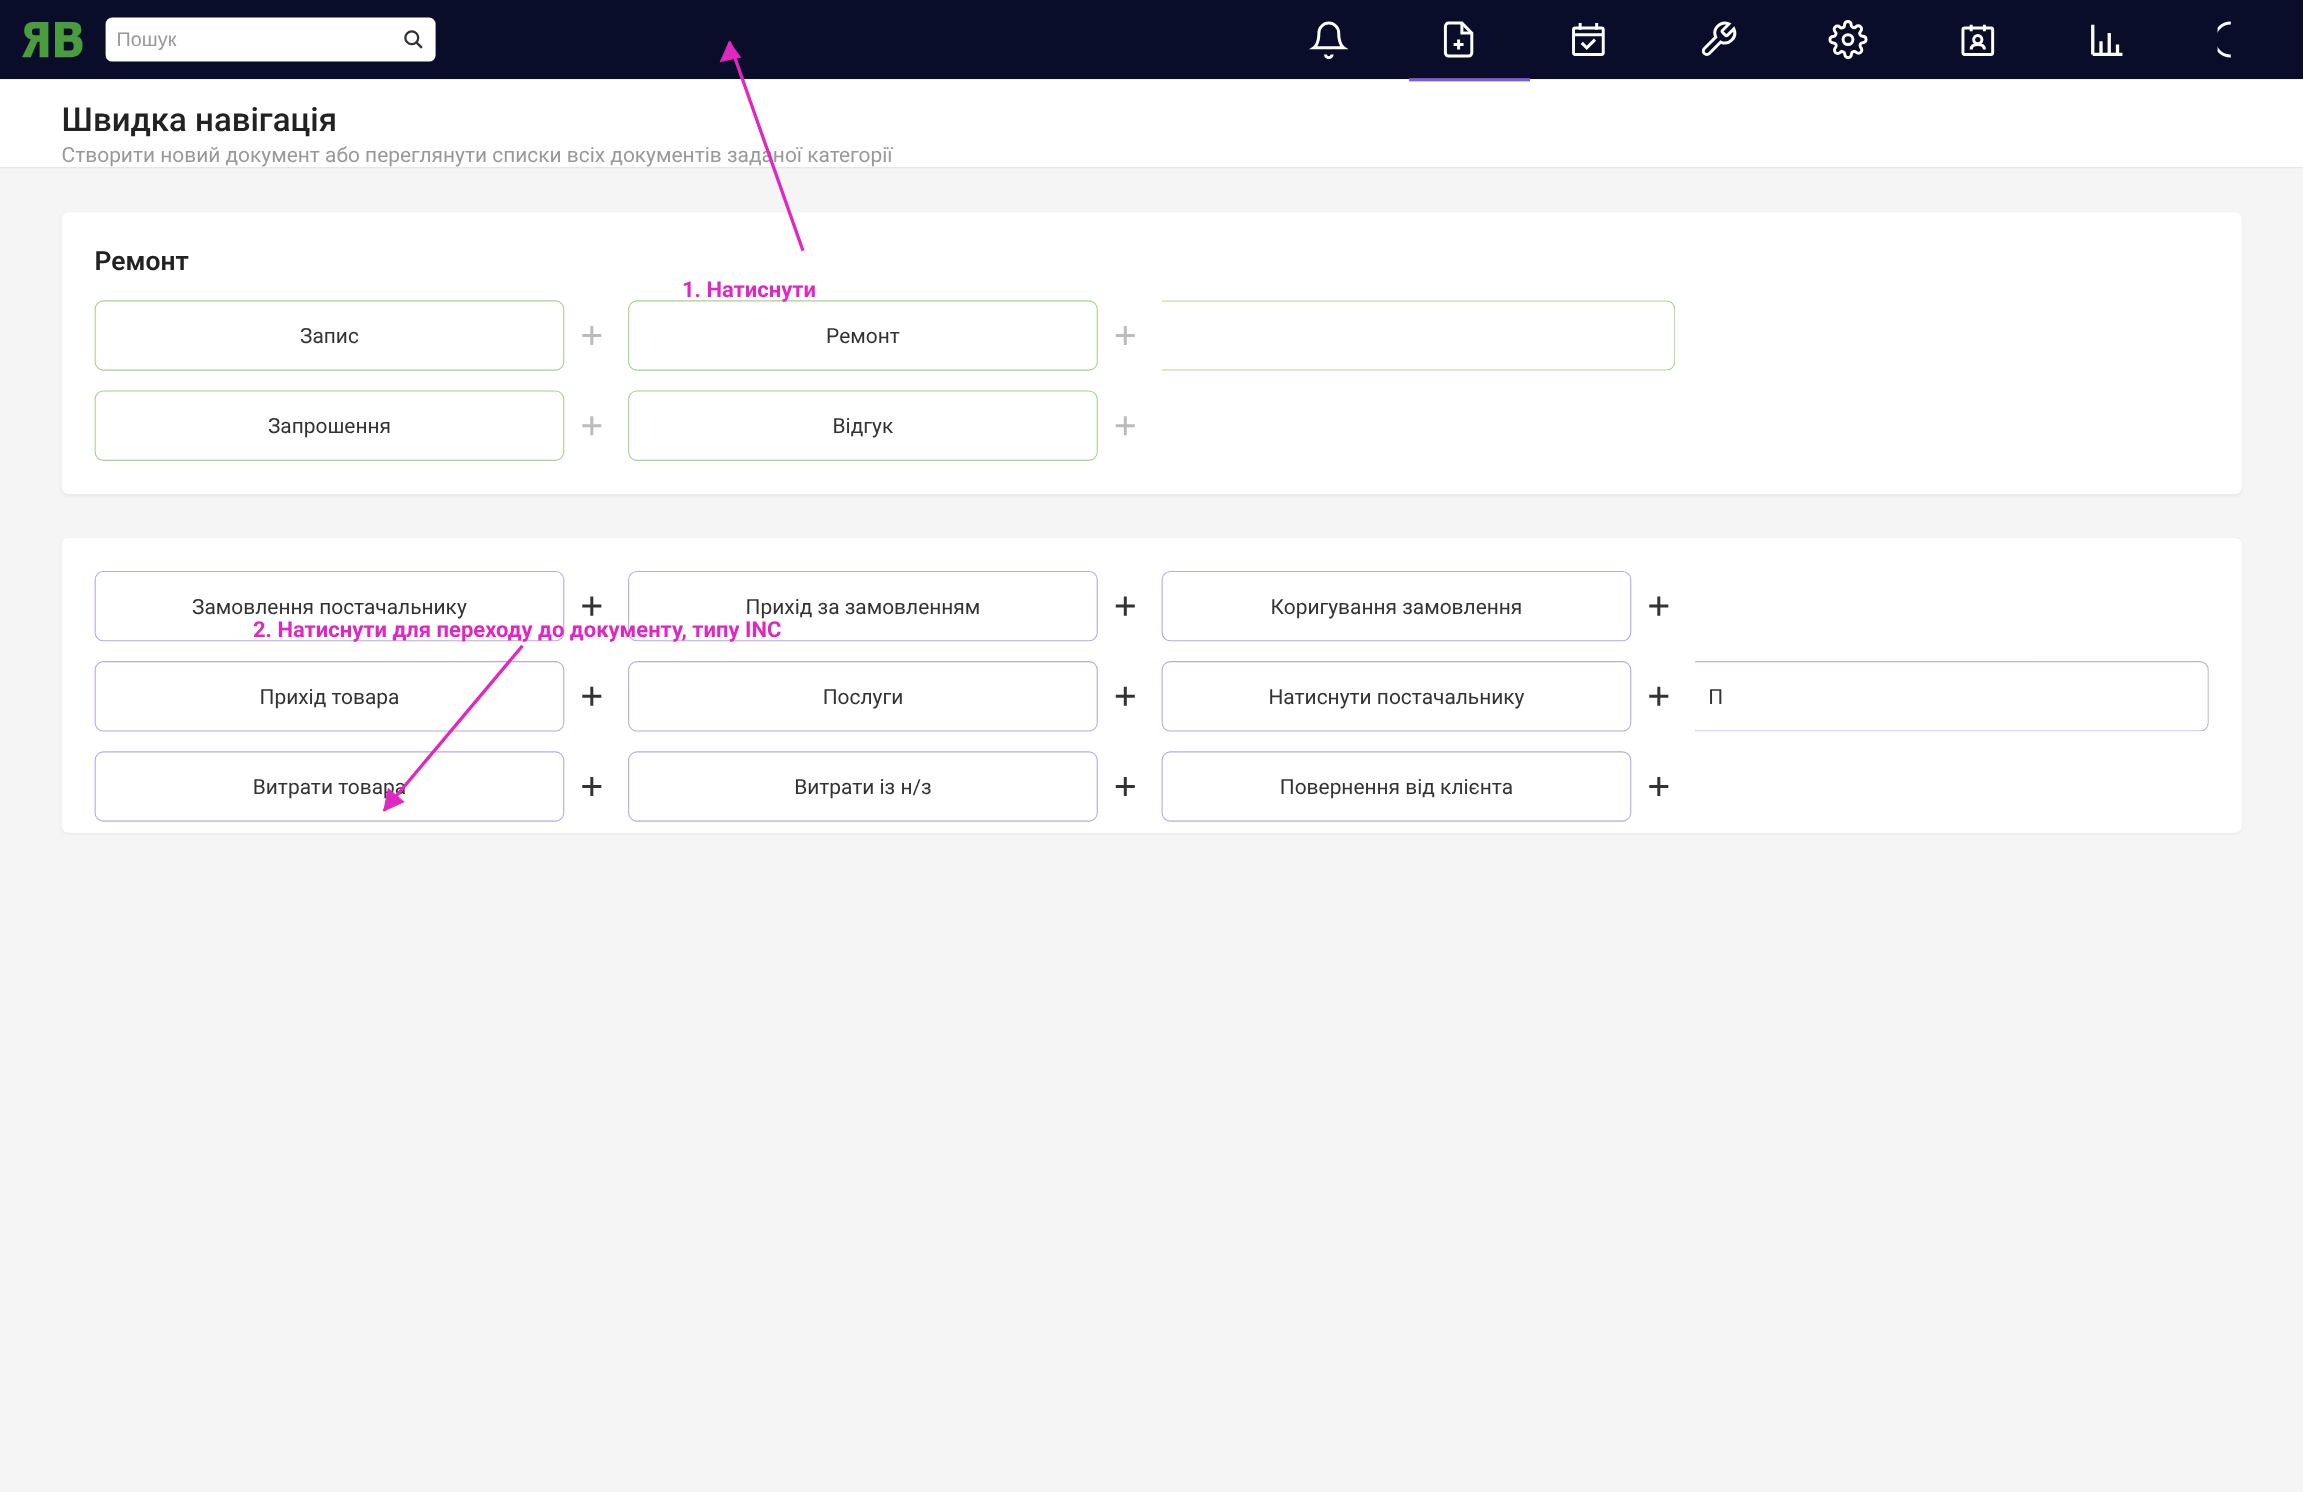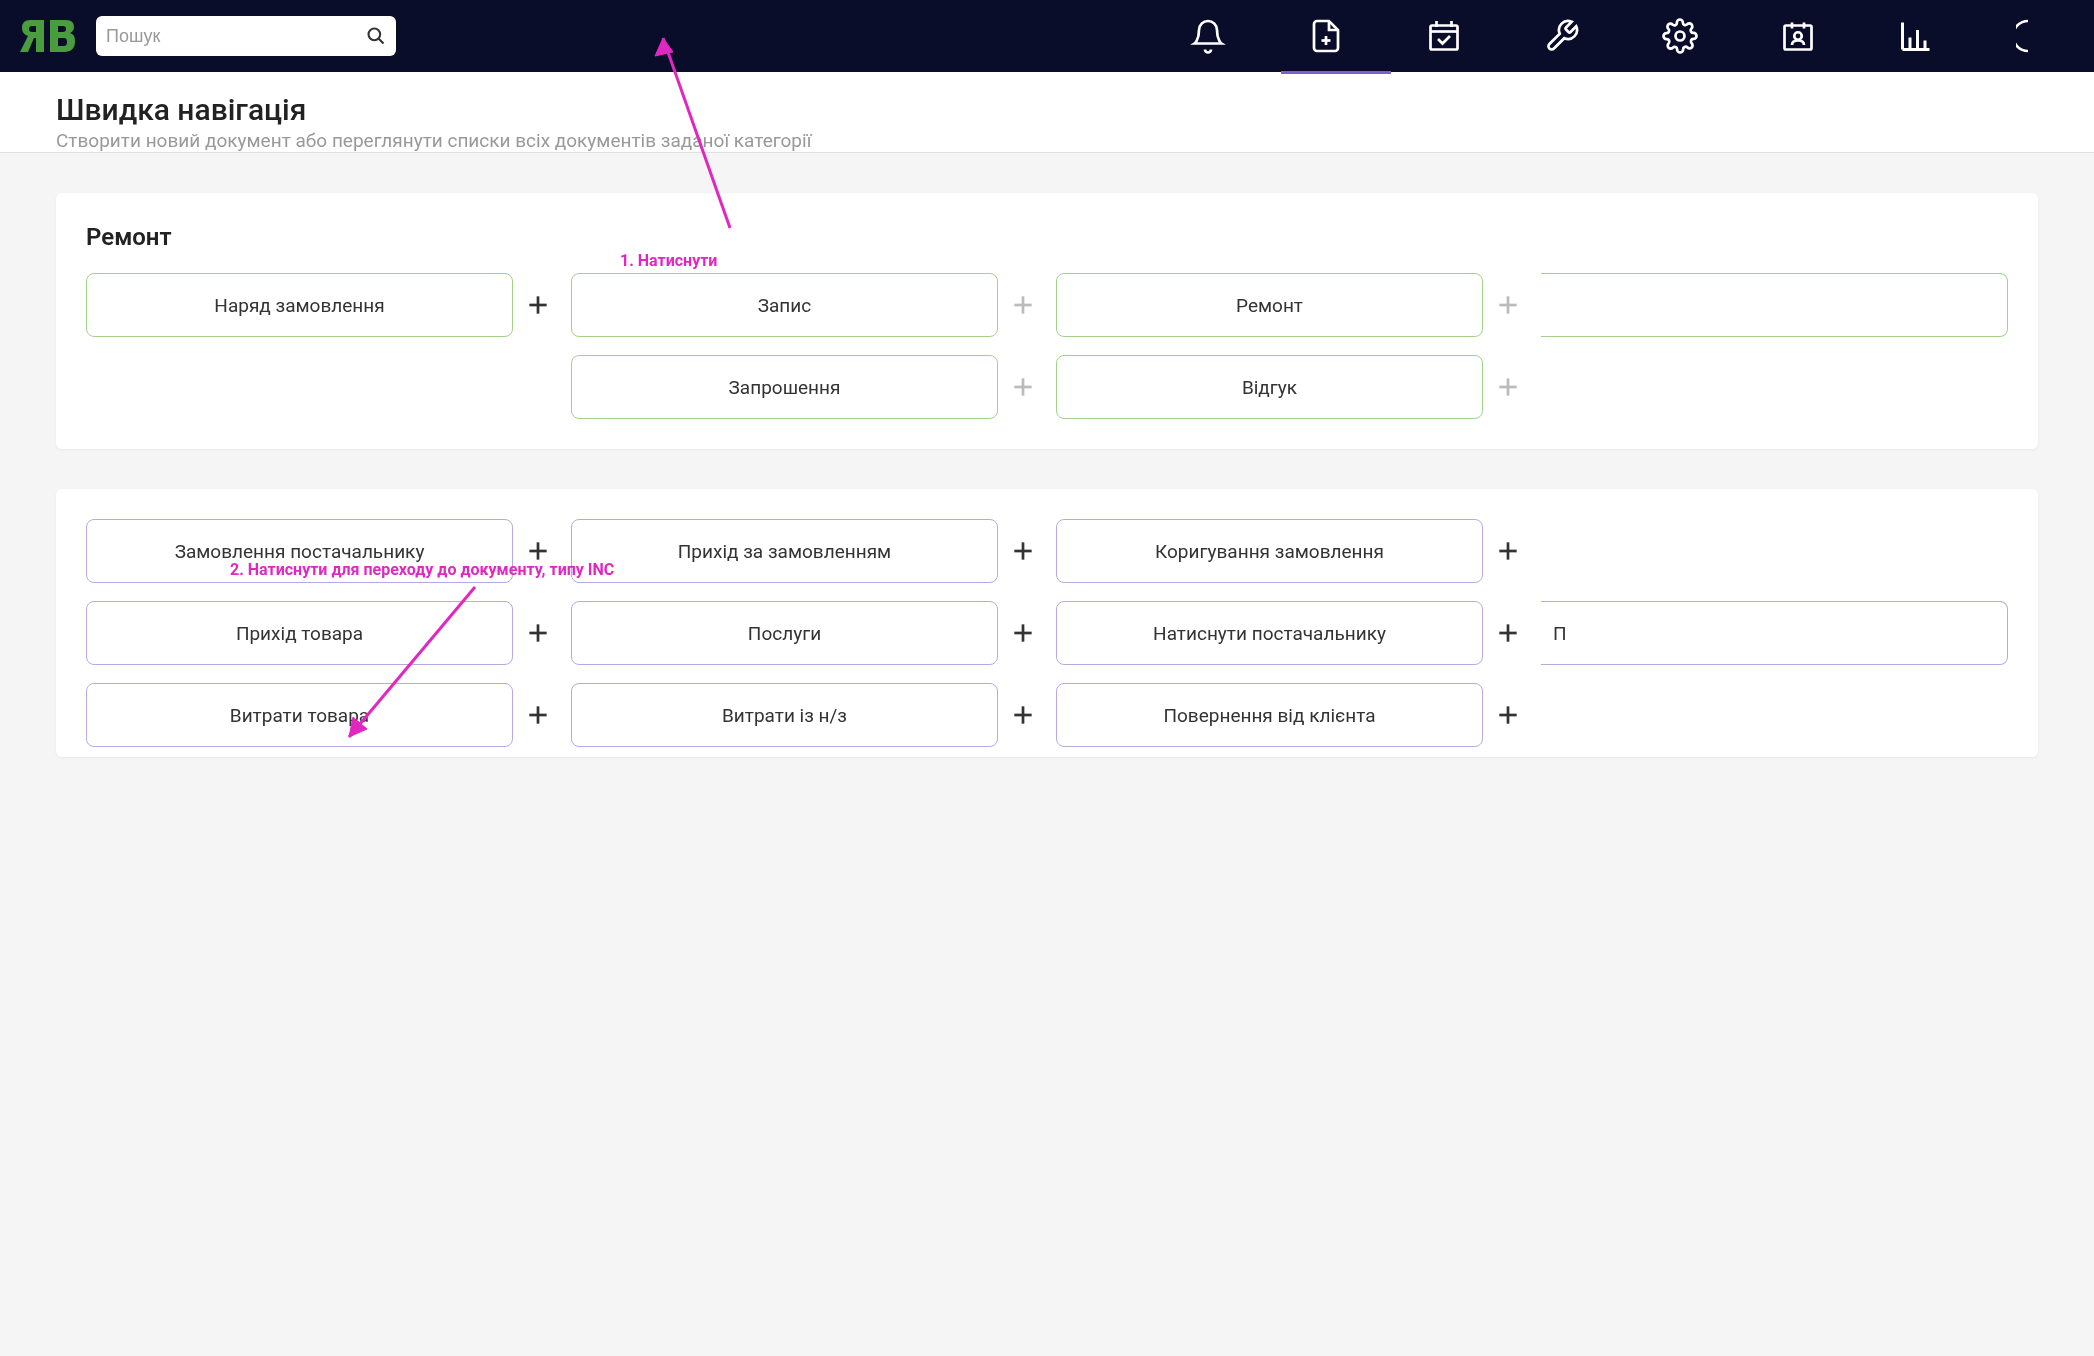--- a/index.html
+++ b/index.html
@@ -147,21 +147,21 @@
     .plus-btn svg { width: 26px; height: 26px; }
     .plus-dark { color: #333; }
     .plus-light { color: #bbb; }
 
     .annotation {
       position: absolute;
       pointer-events: none;
       z-index: 10;
     }
     .anno-text {
-      font-size: 16px;
+      font-size: 20px;
       font-weight: 700;
       color: #e028c0;
     }
     .arrow-svg {
       stroke: #e028c0;
       fill: #e028c0;
     }
   </style>
 </head>
 <body>
@@ -256,29 +256,20 @@
       <line x1="63" y1="0" x2="130" y2="190" class="arrow-svg" stroke-width="3"></line>
       <polygon points="63,0 55,18 73,14" class="arrow-svg"></polygon>
     </svg>
   </div>
   <div class="annotation anno-text" style="left:620px; top:98px;">1. Натиснути</div>
 
   <div class="card">
     <div class="section-title">Ремонт</div>
     <div class="tiles-grid" id="grid-repair">
         <div class="tile-pair">
-          <div class="tile green ">Наряд замовлення</div>
-          <span class="plus-btn plus-dark">
-    <svg viewBox="0 0 24 24" fill="none" stroke="currentColor" stroke-width="2.5">
-              <line x1="12" y1="4" x2="12" y2="20"></line>
-              <line x1="4" y1="12" x2="20" y2="12"></line>
-            </svg>
-  </span>
-        </div>
-        <div class="tile-pair">
           <div class="tile green ">Запис</div>
           <span class="plus-btn plus-light">
     <svg viewBox="0 0 24 24" fill="none" stroke="currentColor" stroke-width="2.5">
               <line x1="12" y1="4" x2="12" y2="20"></line>
               <line x1="4" y1="12" x2="20" y2="12"></line>
             </svg>
   </span>
         </div>
         <div class="tile-pair">
           <div class="tile green ">Ремонт</div>

